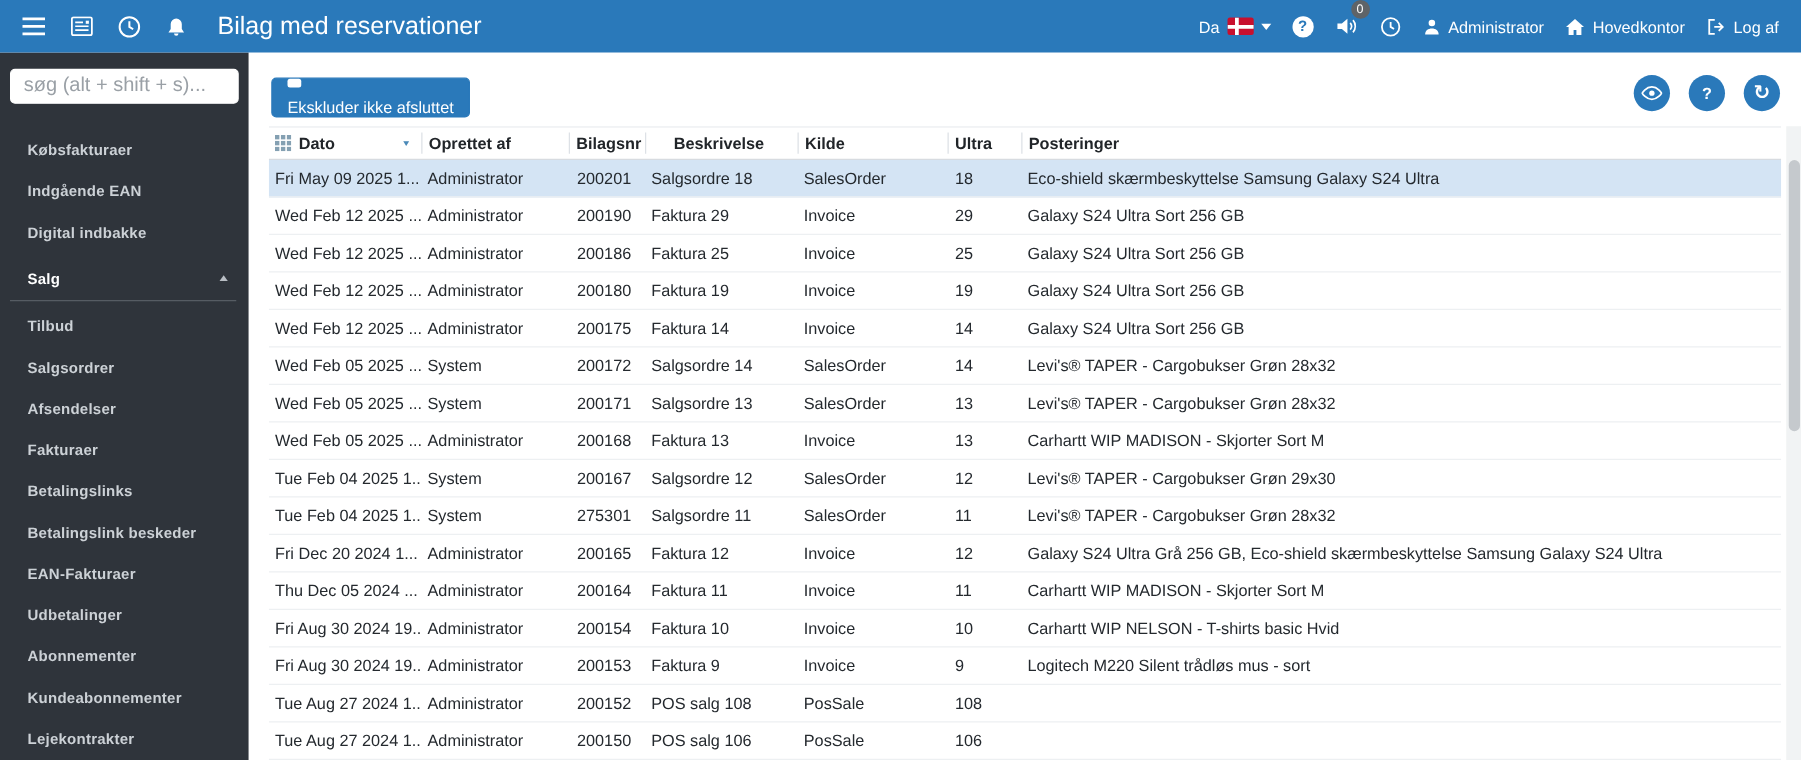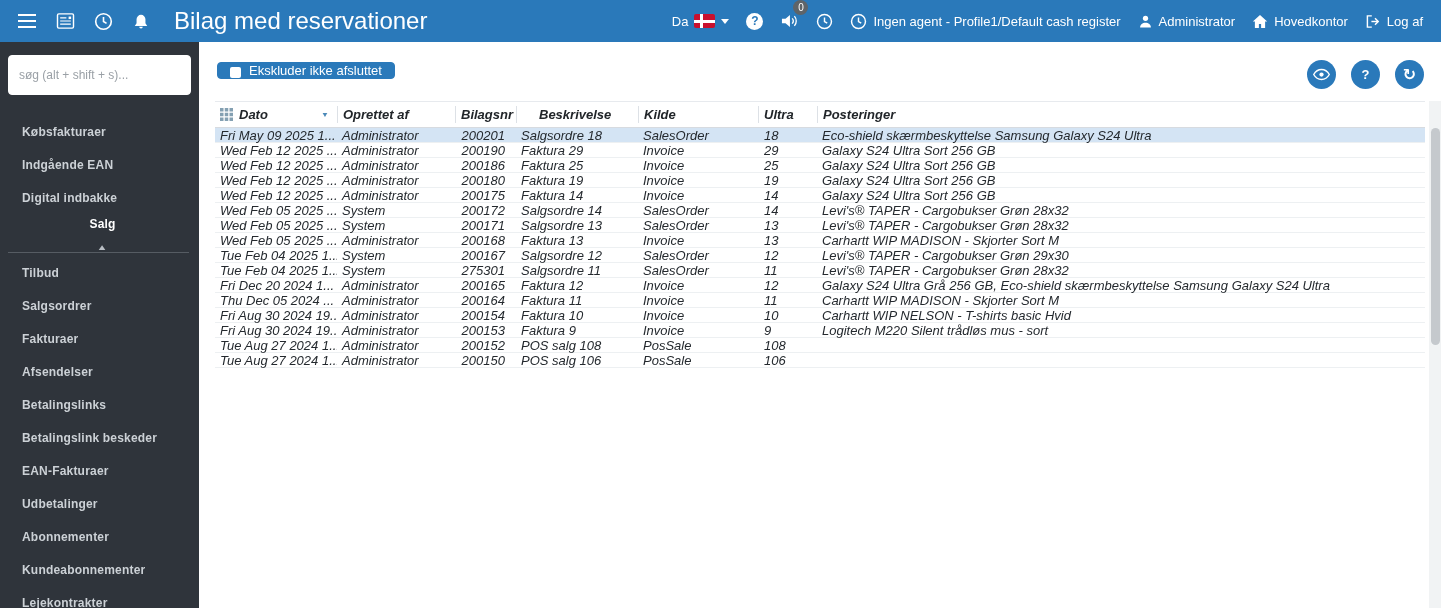--- a/index.html
+++ b/index.html
@@ -16,21 +16,21 @@
   .topbar {
     position: absolute; left:0; top:0; width:1441px; height:42px;
     background:#2a79ba; display:flex; align-items:center; color:#fff;
     z-index: 5;
   }
   .tb-left { display:flex; align-items:center; padding-left:8px; }
   .tb-iconbtn {
     width:38px; height:42px; display:flex; align-items:center; justify-content:center;
     background:transparent; border:none; cursor:pointer; color:#fff; position:relative;
   }
-  .tb-title { font-size:24px; font-weight:400; margin-left:14px; white-space:nowrap; }
+  .tb-title { font-size:20px; font-weight:400; margin-left:14px; white-space:nowrap; }
   .tb-right { display:flex; align-items:center; gap:17px; margin-left:auto; padding-right:18px; font-size:13px; }
   .tb-item { display:flex; align-items:center; gap:6px; cursor:pointer; white-space:nowrap; }
   .flag { position:relative; width:21px; height:14px; background:#c8102e; border-radius:2px; overflow:hidden; display:inline-block; }
   .flag .fv { position:absolute; left:6px; top:0; width:3px; height:14px; background:#fff; }
   .flag .fh { position:absolute; left:0; top:5.5px; width:21px; height:3px; background:#fff; }
   .caret-down { width:0; height:0; border-left:4px solid transparent; border-right:4px solid transparent; border-top:5px solid #fff; display:inline-block; }
   .help-circle {
     width:17px; height:17px; border-radius:50%; background:#fff; color:#2a79ba;
     font-size:12px; font-weight:700; display:inline-flex; align-items:center; justify-content:center;
   }
@@ -40,79 +40,78 @@
     background:#5f6468; border-radius:8px; color:#fff; font-size:10px; line-height:15px; text-align:center;
   }
   .round-glyph { font-size:16px; line-height:1; }
 
   
   .sidebar {
     position:absolute; left:0; top:42px; width:199px; bottom:0;
     background:#2f343b; overflow:hidden;
   }
   .side-search {
-    display:block; margin:13px 8px 0 8px; width:183px; height:40px;
-    border:1px solid #fff; border-radius:4px; padding:0 10px; font-size:12px;
+    display:block; margin:13px 8px 0 8px; width:183px; height:28px;
+    border:1px solid #fff; border-radius:4px; padding:0 10px; font-size:16px;
     font-family:"Liberation Sans","DejaVu Sans",sans-serif; color:#333; outline:none;
   }
   .side-search::placeholder { color:#9aa0a6; }
   .side-nav { margin-top:20px; }
   .nav-item {
     height:33px; display:flex; align-items:center; padding-left:22px;
     color:#ccd1d6; font-size:12px; font-weight:700; cursor:pointer; letter-spacing:0.2px;
     white-space:nowrap;
   }
   .nav-section {
     color:#fff; margin:3px 10px 3px 8px; padding-left:14px; padding-right:6px;
     height:36px; justify-content:space-between;
     border-bottom:1px solid #565c63;
-    flex-direction:column;
   }
   .nav-section .chev { font-size:8px; color:#b9bec4; transform:scaleX(1.4); }
 
   
   .main { position:absolute; left:199px; top:42px; right:0; bottom:0; background:#fff; }
 
   .exclude-btn {
-    position:absolute; left:18px; top:20px; height:17px;
+    position:absolute; left:18px; top:20px; height:32px;
     background:#2a79ba; border:1px solid #2a79ba; border-radius:4px;
-    color:#fff; font-size:13px; font-family:inherit; display:flex; align-items:flex-end; gap:8px;
-    padding:0 12px; cursor:pointer;
+    color:#fff; font-size:13px; font-family:inherit; display:flex; align-items:flex-start; gap:8px;
+    padding:0 12px; cursor:pointer;flex-direction:column;
   }
   .exclude-btn .sq { width:11px; height:11px; background:#fff; border-radius:2px; display:inline-block; }
 
   .round-btns { position:absolute; right:17px; top:18px; display:flex; gap:15px; }
   .round-btn {
     width:29px; height:29px; border-radius:50%; border:none; background:#2a79ba; color:#fff;
     display:flex; align-items:center; justify-content:center; cursor:pointer; font-family:inherit;
     font-size:13px; font-weight:700;
   }
 
   
-  .tablewrap { position:absolute; left:16px; right:16px; top:59px; bottom:0; overflow:hidden;font-style:italic; }
+  .tablewrap { position:absolute; left:16px; right:16px; top:59px; bottom:0; overflow:hidden; }
   .thead {
     display:flex; height:27px; align-items:center;
     border-top:1px solid #e7eaee; border-bottom:1px solid #d7dbe0;
     font-size:13px; font-weight:700; color:#212529;
   }
   .hcell { padding:0 5px; height:17px; line-height:17px; display:flex; align-items:center; white-space:nowrap; overflow:hidden; cursor:pointer; }
   .thead .hcell + .hcell { border-left:1px solid #dde1e6; }
   .grid-ic { display:inline-flex; margin-right:6px; }
   .sort-caret { margin-left:auto; margin-right:3px; font-size:8px; color:#4a89b8; transform:scaleY(0.85); }
 
   .c-dato { width:122px; }
   .c-oprettet-af { width:118px; }
   .c-bilagsnr { width:61px; }
   .c-beskrivelse { width:122px;padding-left:22px; }
   .c-kilde { width:120px; }
   .c-nummer { width:59px; }
   .c-posteringer { flex:1; }
 
   .trow {
-    display:flex; height:15px; align-items:center;
+    display:flex; height:30px; align-items:center;
     border-bottom:1px solid #edf0f2; font-size:13px; color:#24292e; cursor:pointer;
   }
   .trow.selected { background:#d4e4f4; }
   .tcell { padding:0 5px; white-space:nowrap; overflow:hidden; }
   .tcell.c-bilagsnr { text-align:right; padding-right:11px; display:block; }
   .tcell.c-nummer { padding-left:6px; }
 
   
   .vscroll { position:absolute; right:0; top:59px; bottom:0; width:12px; background:#f1f3f4; }
   .vthumb { position:absolute; left:1.5px; top:27px; width:9px; height:217px; background:#c5c9cd; border-radius:5px; }
@@ -169,27 +168,20 @@
         </svg>
       <span class="badge">0</span>
     </div>
     <div class="tb-item">
       <svg width="17" height="17" viewBox="0 0 20 20">
           <circle cx="10" cy="10" r="8.2" stroke="#fff" fill="none" stroke-width="1.7"></circle>
           <path d="M10 5.3V10l3.2 2" stroke="#fff" fill="none" stroke-width="1.7"></path>
         </svg>
     </div>
     <div class="tb-item">
-      <svg width="17" height="17" viewBox="0 0 20 20">
-          <circle cx="10" cy="10" r="8.2" stroke="#fff" fill="none" stroke-width="1.7"></circle>
-          <path d="M10 5.3V10l3.2 2" stroke="#fff" fill="none" stroke-width="1.7"></path>
-        </svg>
-      <span>Ingen agent - Profile1/Default cash register</span>
-    </div>
-    <div class="tb-item">
       <svg width="15" height="15" viewBox="0 0 20 20">
           <circle cx="10" cy="5.8" r="3.5" fill="#fff"></circle>
           <path d="M2.8 18c0-4.2 3.2-6.4 7.2-6.4s7.2 2.2 7.2 6.4z" fill="#fff"></path>
         </svg>
       <span>Administrator</span>
     </div>
     <div class="tb-item">
       <svg width="16" height="15" viewBox="0 0 20 18">
           <path d="M10 1L1 9h2.6v8h5v-5h2.8v5h5V9H19z" fill="#fff"></path>
         </svg>
@@ -222,24 +214,24 @@
         <span>Salg</span>
         <span class="chev">▲</span>
       </div>
       <div class="nav-item">
         <span>Tilbud</span>
       </div>
       <div class="nav-item">
         <span>Salgsordrer</span>
       </div>
       <div class="nav-item">
+        <span>Afsendelser</span>
+      </div>
+      <div class="nav-item">
         <span>Fakturaer</span>
-      </div>
-      <div class="nav-item">
-        <span>Afsendelser</span>
       </div>
       <div class="nav-item">
         <span>Betalingslinks</span>
       </div>
       <div class="nav-item">
         <span>Betalingslink beskeder</span>
       </div>
       <div class="nav-item">
         <span>EAN-Fakturaer</span>
       </div>

